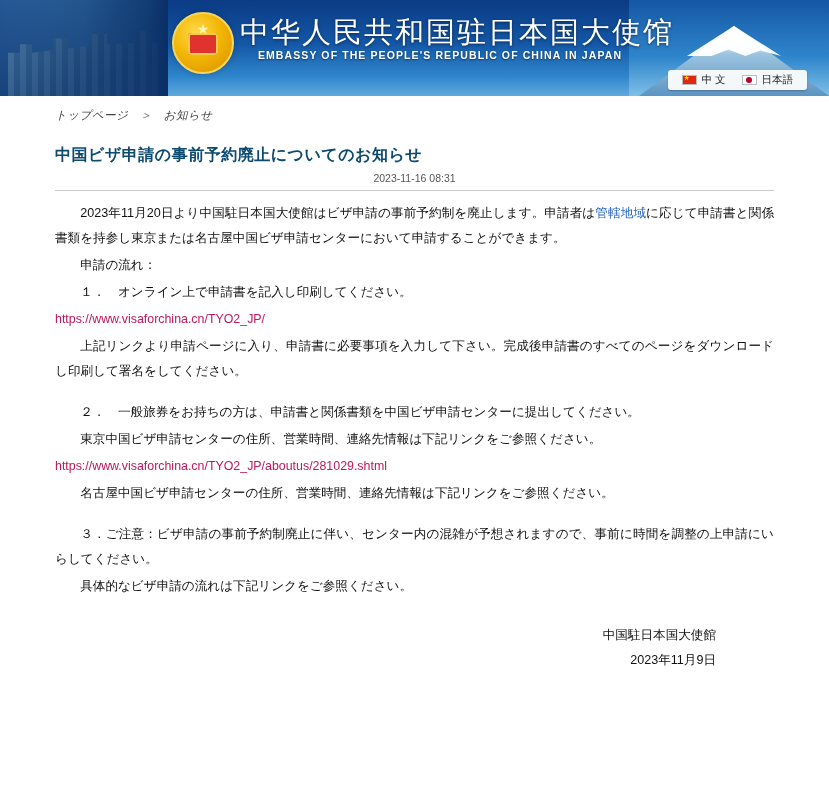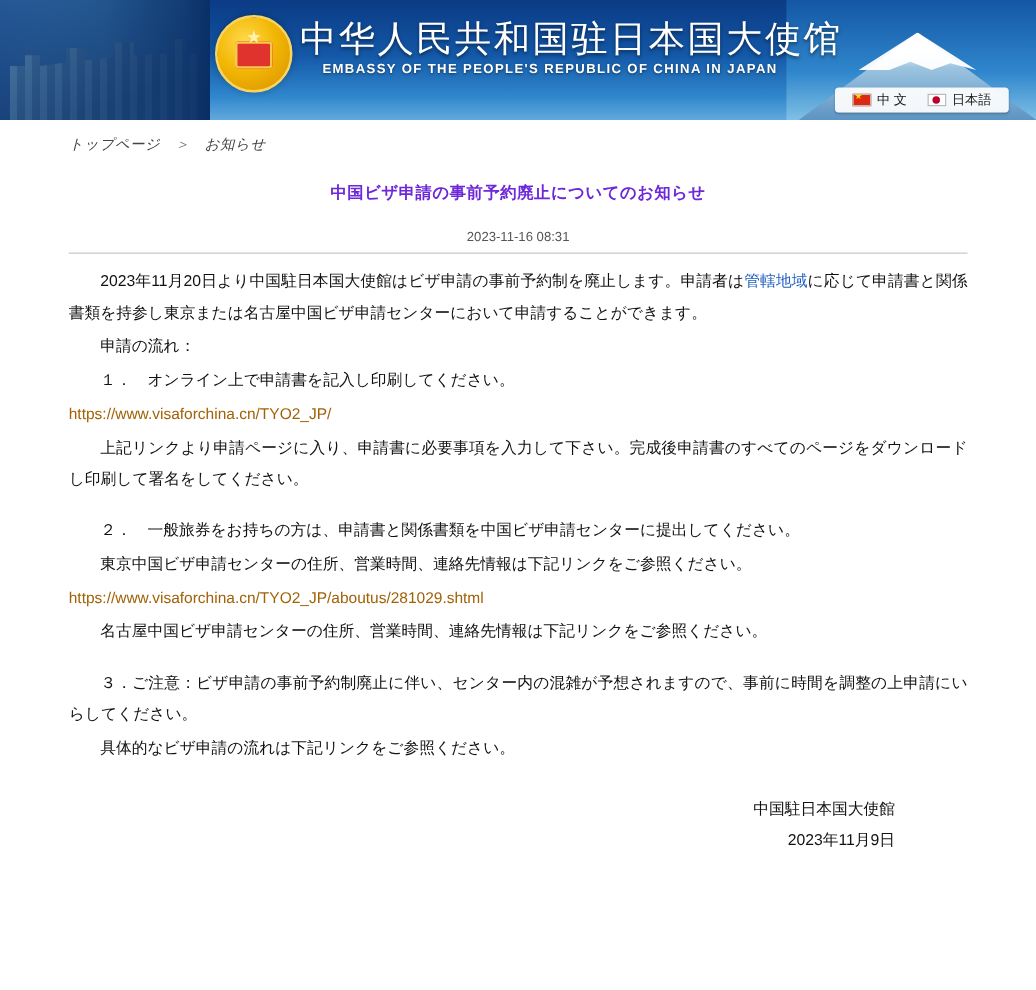--- a/index.html
+++ b/index.html
@@ -215,50 +215,49 @@
   }
   .crumb a { color: #444; text-decoration: none; }
   .crumb .sep { margin: 0 8px; color: #666; }
 
   
   .article {
     margin: 22px 55px 0 55px;
     width: 719px;
   }
   .art-title {
-    text-align: center;
     font-family: "Liberation Serif", serif;
-    font-size: 13px;
+    font-size: 16px;
     font-weight: bold;
-    color: #6d28d9;
+    color: #0c4a6e;
     letter-spacing: .5px;
   }
   .art-date {
     text-align: center;
-    margin-top: 21px;
+    margin-top: 6px;
     font-size: 10.5px;
     color: #555;
   }
   .divider {
     margin-top: 6px;
     border-top: 1px solid #c9c9c9;
   }
   .body {
     margin-top: 10px;
     font-size: 12.6px;
     line-height: 25px;
     color: #111;
   }
   .body p {
     margin: 0 0 2px 0;
     text-align: justify;
   }
   .indent { text-indent: 2em; }
   .link {
-    color: #a16207;
+    color: #be185d;
     text-decoration: none;
     font-size: 12.4px;
     word-break: break-all;
   }
   .gap { height: 14px; }
   .sign {
     margin-top: 24px;
     text-align: right;
     font-size: 12.6px;
     line-height: 25px;

